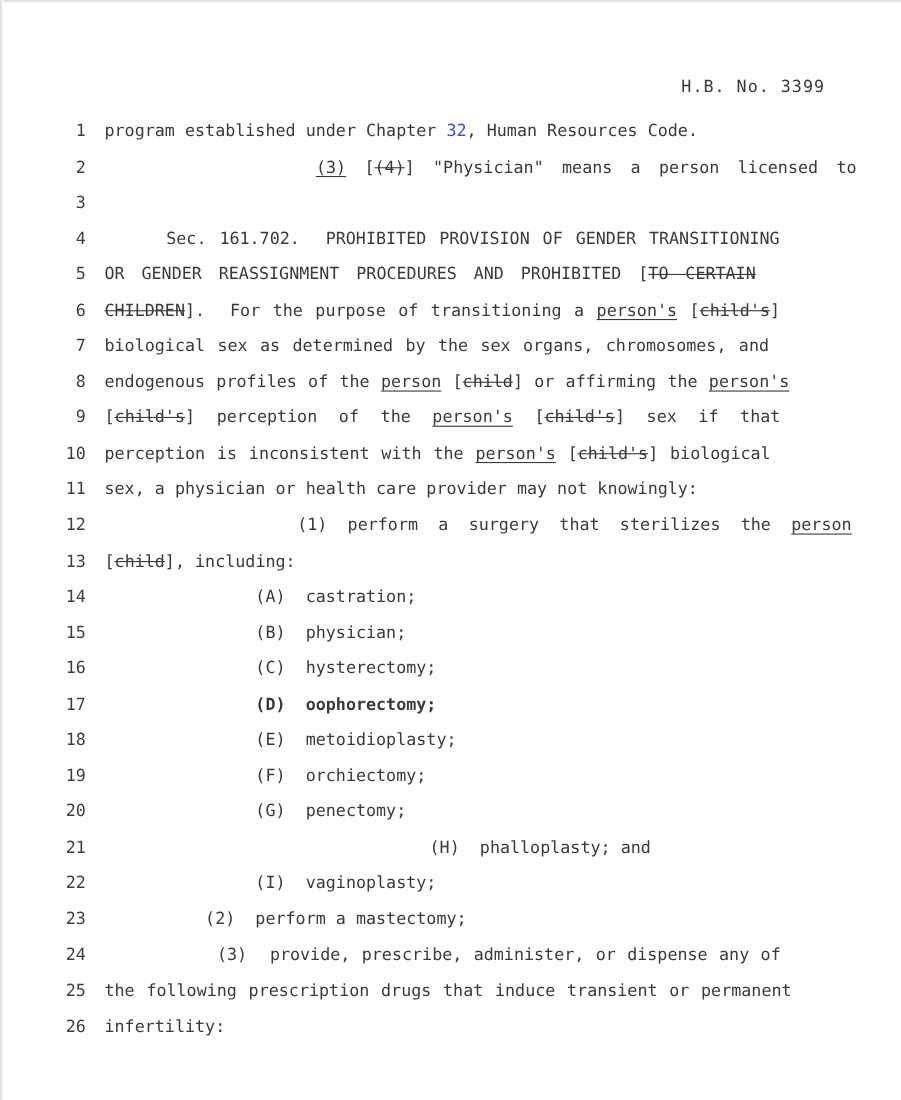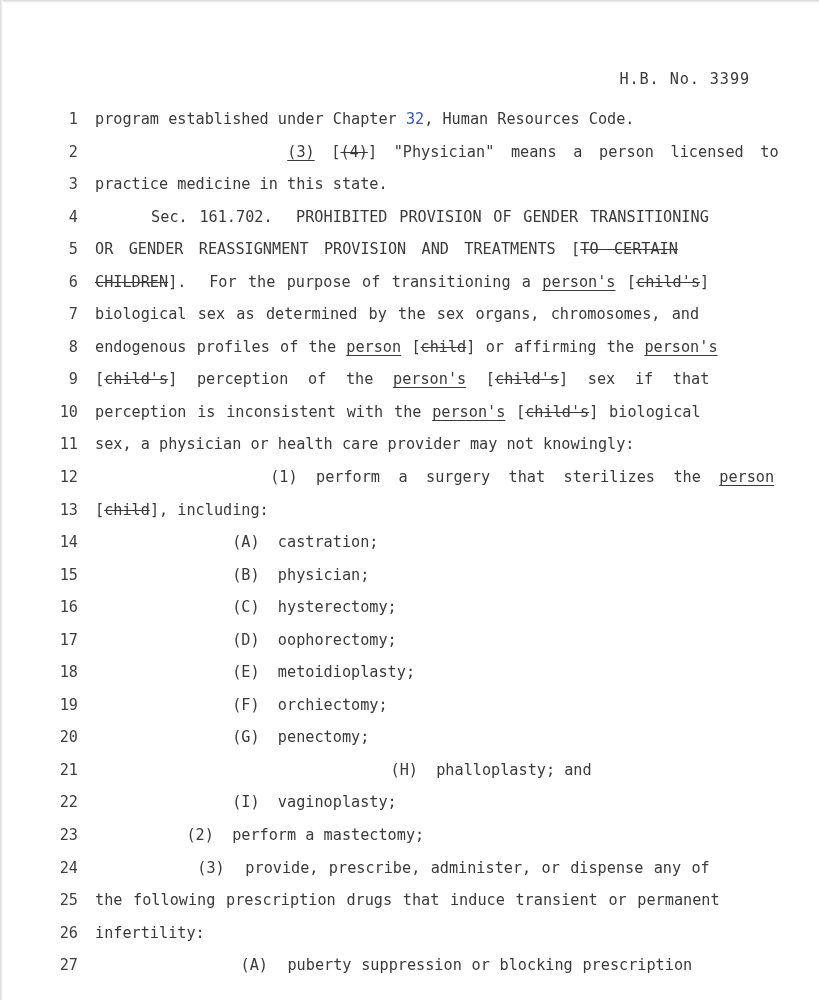--- a/index.html
+++ b/index.html
@@ -109,29 +109,28 @@
       <div class="line">
         <span class="lineno">1</span>
         <span class="linetext" style="word-spacing: 0px;"><span class="seg">program established under Chapter </span><span class="seg lnk">32</span><span class="seg">, Human Resources Code.</span></span>
       </div>
       <div class="line">
         <span class="lineno">2</span>
         <span class="linetext" style="word-spacing: 7.5px;"><span class="seg">            </span><span class="seg ins">(3)</span><span class="seg"> [</span><span class="seg del">(4)</span><span class="seg">] "Physician" means a person licensed to</span></span>
       </div>
       <div class="line">
         <span class="lineno">3</span>
-        <span class="linetext" style="word-spacing: 0px;"><span class="seg">practice medicine in this state.</span></span>
       </div>
       <div class="line">
         <span class="lineno">4</span>
         <span class="linetext" style="word-spacing: 2.6px;"><span class="seg">     Sec. 161.702.  PROHIBITED PROVISION OF GENDER TRANSITIONING</span></span>
       </div>
       <div class="line">
         <span class="lineno">5</span>
-        <span class="linetext" style="word-spacing: 6.2px;"><span class="seg">OR GENDER REASSIGNMENT PROVISION AND TREATMENTS [</span><span class="seg del">TO CERTAIN</span></span>
+        <span class="linetext" style="word-spacing: 6.2px;"><span class="seg">OR GENDER REASSIGNMENT PROCEDURES AND PROHIBITED [</span><span class="seg del">TO CERTAIN</span></span>
       </div>
       <div class="line">
         <span class="lineno">6</span>
         <span class="linetext" style="word-spacing: 2.2px;"><span class="seg del">CHILDREN</span><span class="seg">].  For the purpose of transitioning a </span><span class="seg ins">person's</span><span class="seg"> [</span><span class="seg del">child's</span><span class="seg">]</span></span>
       </div>
       <div class="line">
         <span class="lineno">7</span>
         <span class="linetext" style="word-spacing: 2.1px;"><span class="seg">biological sex as determined by the sex organs, chromosomes, and</span></span>
       </div>
       <div class="line">
@@ -165,21 +164,21 @@
       <div class="line">
         <span class="lineno">15</span>
         <span class="linetext" style="word-spacing: 0px;"><span class="seg">               (B)  physician;</span></span>
       </div>
       <div class="line">
         <span class="lineno">16</span>
         <span class="linetext" style="word-spacing: 0px;"><span class="seg">               (C)  hysterectomy;</span></span>
       </div>
       <div class="line">
         <span class="lineno">17</span>
-        <span class="linetext" style="word-spacing: 0px;"><span class="seg">               (D)  oophorectomy;</span></span>
+        <span class="linetext" style="word-spacing: 0px; font-weight: bold;"><span class="seg">               (D)  oophorectomy;</span></span>
       </div>
       <div class="line">
         <span class="lineno">18</span>
         <span class="linetext" style="word-spacing: 0px;"><span class="seg">               (E)  metoidioplasty;</span></span>
       </div>
       <div class="line">
         <span class="lineno">19</span>
         <span class="linetext" style="word-spacing: 0px;"><span class="seg">               (F)  orchiectomy;</span></span>
       </div>
       <div class="line">
@@ -203,19 +202,15 @@
         <span class="linetext" style="word-spacing: 1.2px;"><span class="seg">          (3)  provide, prescribe, administer, or dispense any of</span></span>
       </div>
       <div class="line">
         <span class="lineno">25</span>
         <span class="linetext" style="word-spacing: 1.5px;"><span class="seg">the following prescription drugs that induce transient or permanent</span></span>
       </div>
       <div class="line">
         <span class="lineno">26</span>
         <span class="linetext" style="word-spacing: 0px;"><span class="seg">infertility:</span></span>
       </div>
-      <div class="line">
-        <span class="lineno">27</span>
-        <span class="linetext" style="word-spacing: 0.6px;"><span class="seg">               (A)  puberty suppression or blocking prescription</span></span>
-      </div>
     </div>
 
 </div>
 
 </body></html>

